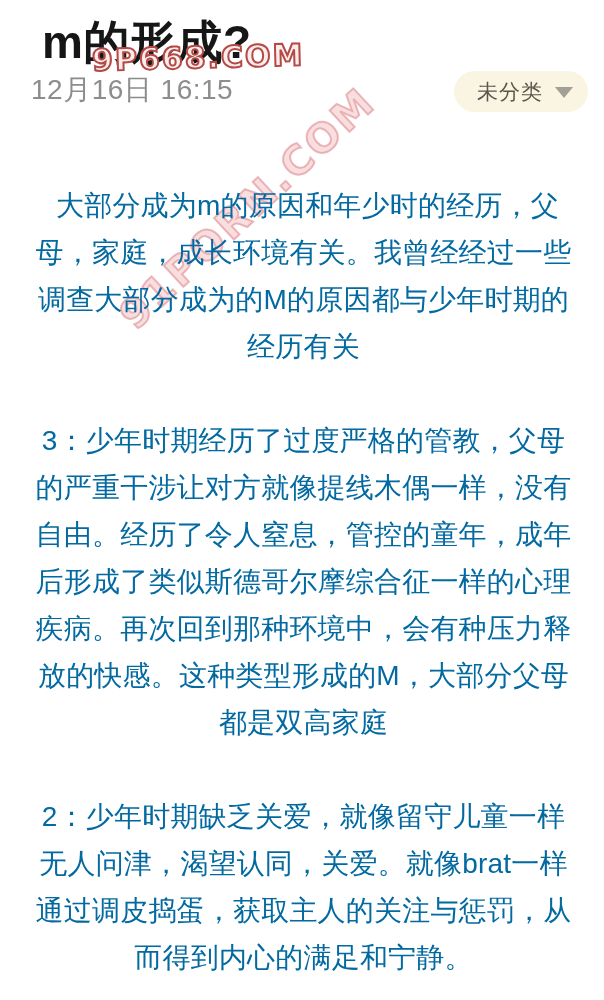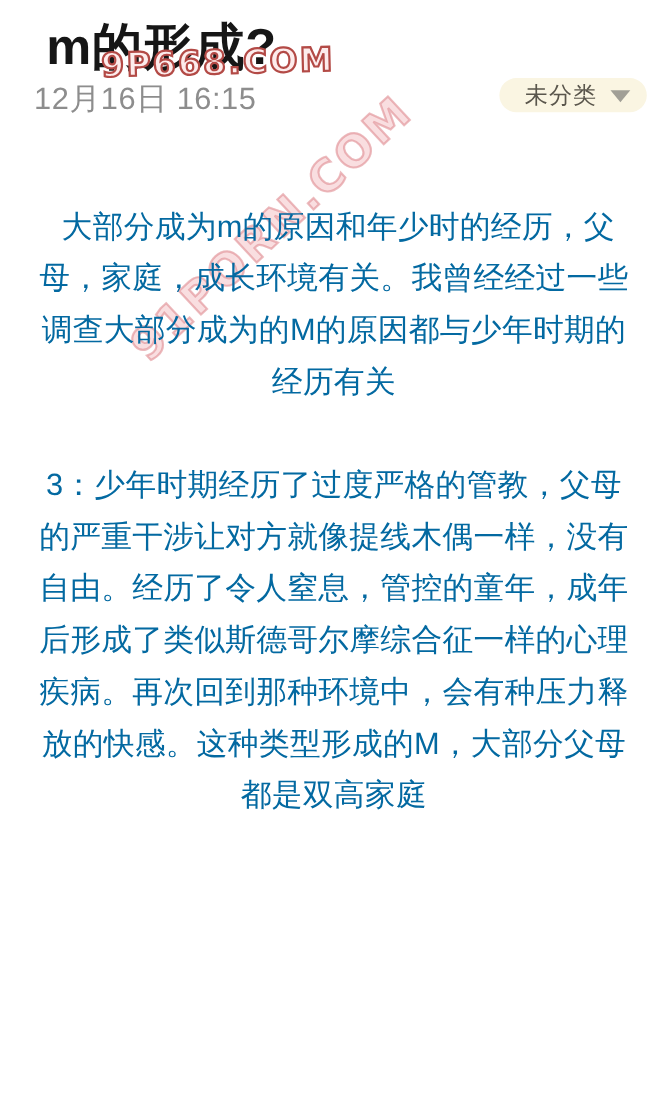--- a/index.html
+++ b/index.html
@@ -30,21 +30,21 @@
     top: 77px;
     font-size: 28px;
     line-height: 25px;
     color: #8d8d8d;
     letter-spacing: 0.5px;
   }
   .category-badge {
     position: absolute;
     right: 16px;
     top: 71px;
-    height: 31px;
+    height: 41px;
     padding: 0 15px 0 23px;
     background: #faf5e2;
     border-radius: 21px;
     display: flex;
     align-items: center;
     gap: 12px;
     border: none;
     cursor: pointer;
     text-align: right;
   }
@@ -125,15 +125,16 @@
   <button class="category-badge">
     <span class="label">未分类</span>
     <span class="chevron-down"></span>
   </button>
 
   <span class="wm wm-diagonal">91PORN.COM</span>
 
   <div class="note-body">
     <p> 大部分成为m的原因和年少时的经历，父母，家庭，成长环境有关。我曾经经过一些调查大部分成为的M的原因都与少年时期的经历有关</p>
     <p>3：少年时期经历了过度严格的管教，父母的严重干涉让对方就像提线木偶一样，没有自由。经历了令人窒息，管控的童年，成年后形成了类似斯德哥尔摩综合征一样的心理疾病。再次回到那种环境中，会有种压力释放的快感。这种类型形成的M，大部分父母都是双高家庭</p>
+    <p>2：少年时期缺乏关爱，就像留守儿童一样无人问津，渴望认同，关爱。就像brat一样通过调皮捣蛋，获取主人的关注与惩罚，从而得到内心的满足和宁静。</p>
   </div>
 
 </div>
 
 </body></html>

